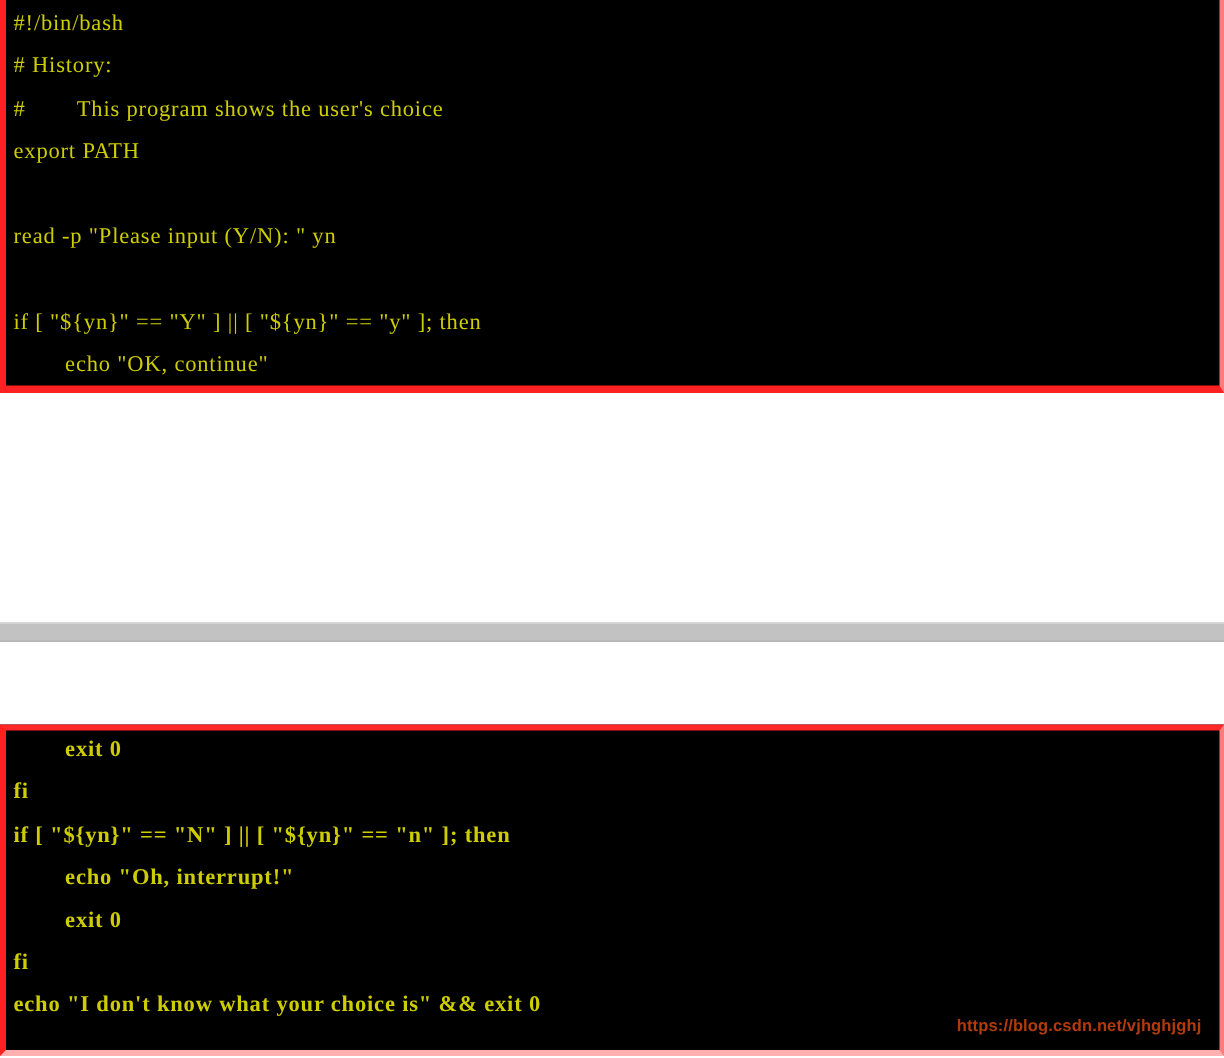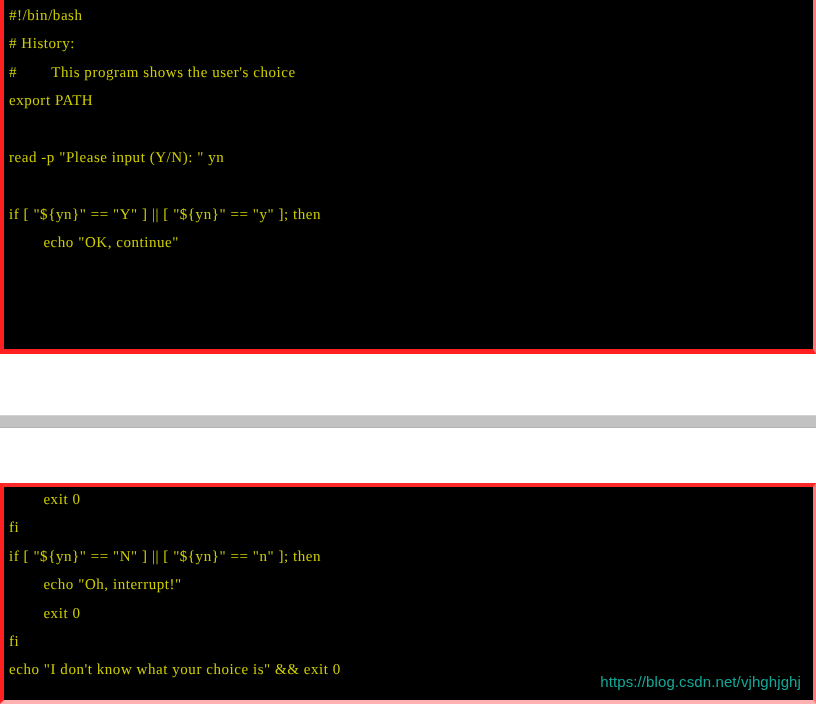--- a/index.html
+++ b/index.html
@@ -20,36 +20,37 @@
     position: absolute;
     background: #000000;
     box-sizing: border-box;
     overflow: hidden;
   }
 
   #block-one {
     left: 0;
     top: 0;
     width: 816px;
-    height: 354px;
+    height: 262px;
     border-left: 4px solid #ff2121;
     border-right: 3px solid #ff7a7a;
     border-bottom: 5px solid #ff2121;
     border-top: 0;
   }
 
   #block-two {
     left: 0;
     top: 483px;
     width: 816px;
     height: 221px;
     border-left: 4px solid #ff2121;
     border-right: 3px solid #ff7a7a;
     border-top: 4px solid #ff2828;
     border-bottom: 4px solid #ffb0b0;
+    font-weight: bold;
   }
 
   
   .code-lines {
     position: absolute;
     left: 5px;
     top: 0;
     right: 0;
     bottom: 0;
   }
@@ -78,23 +79,23 @@
     border-top: 1px solid #d2d2d2;
     border-bottom: 1px solid #b4b4b4;
     box-sizing: border-box;
   }
 
   
   #watermark {
     position: absolute;
     right: 12px;
     bottom: 10px;
-    color: #14b8a6;
+    color: #c2410c;
     font-family: "Liberation Sans", "DejaVu Sans", sans-serif;
-    font-size: 15px;
+    font-size: 11px;
     letter-spacing: 0.1px;
     opacity: 0.92;
     white-space: nowrap;
     text-align: center;
   }
 </style>
 </head>
 <body>
 
 <div class="code-block" id="block-one">

